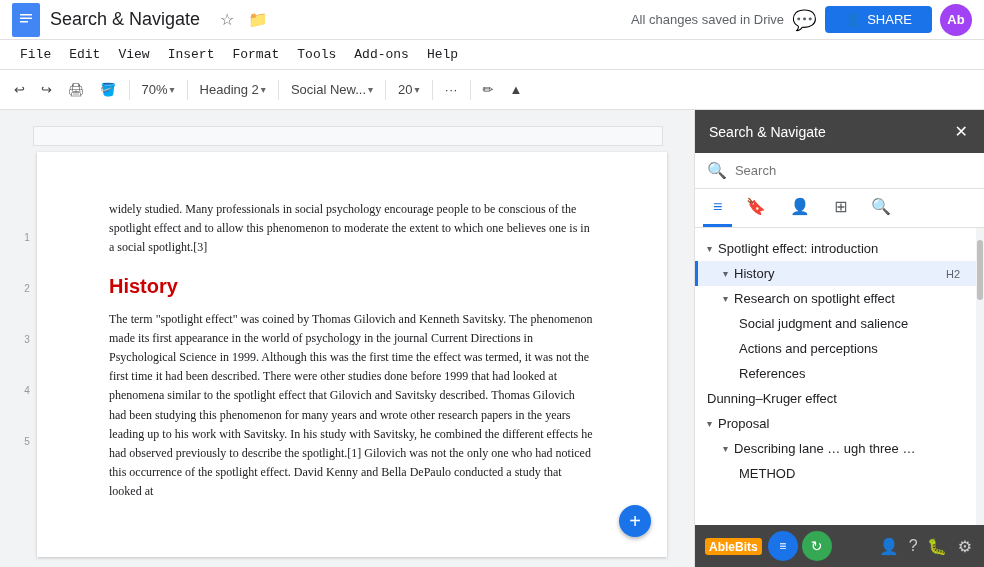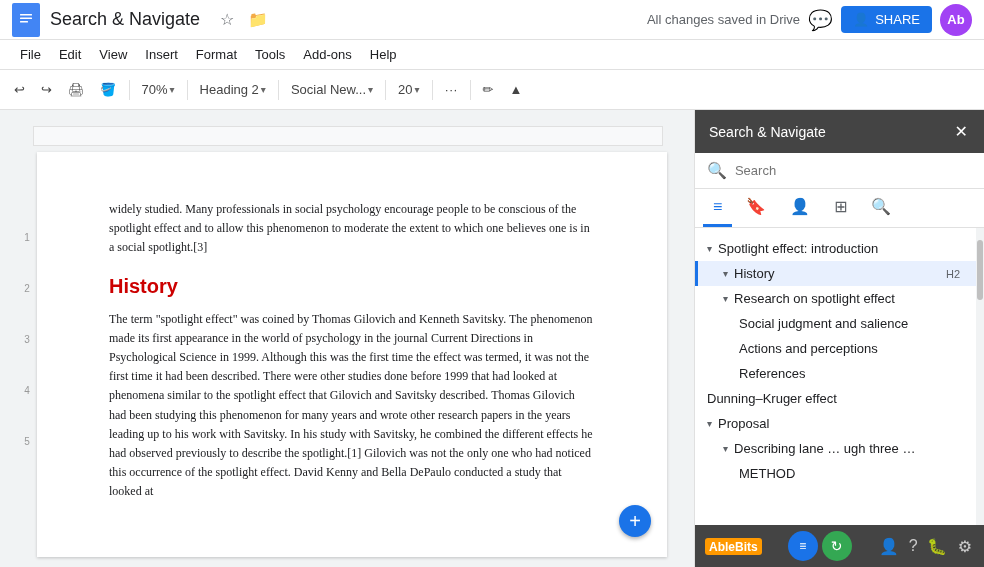--- a/index.html
+++ b/index.html
@@ -7,26 +7,26 @@
 
     
     .top-bar { display: flex; align-items: center; padding: 4px 12px; background: #fff; border-bottom: 1px solid #e0e0e0; height: 40px; gap: 10px; }
     .doc-icon { width: 28px; height: 34px; background: #4285f4; border-radius: 2px; display: flex; align-items: center; justify-content: center; flex-shrink: 0; }
     .doc-icon svg { width: 18px; height: 22px; }
     .doc-title { font-size: 18px; color: #202124; font-weight: 400; margin-right: 6px; }
     .title-actions { display: flex; align-items: center; gap: 6px; }
     .title-icon-btn { background: none; border: none; cursor: pointer; color: #5f6368; font-size: 16px; padding: 2px 4px; }
     .top-right { margin-left: auto; display: flex; align-items: center; gap: 8px; }
     .comment-btn { background: none; border: none; cursor: pointer; color: #5f6368; font-size: 20px; }
-    .share-btn { background: #1a73e8; color: #fff; border: none; border-radius: 4px; padding: 6px 12px; font-size: 13px; cursor: pointer; display: flex; align-items: center; gap: 6px; }
+    .share-btn { background: #1a73e8; color: #fff; border: none; border-radius: 4px; padding: 6px 20px; font-size: 13px; cursor: pointer; display: flex; align-items: center; gap: 6px; }
     .avatar { width: 32px; height: 32px; border-radius: 50%; background: #a142f4; display: flex; align-items: center; justify-content: center; color: white; font-size: 13px; font-weight: bold; }
 
     
     .menu-bar { display: flex; align-items: center; padding: 2px 12px; background: #fff; border-bottom: 1px solid #e0e0e0; height: 30px; gap: 2px; }
-    .menu-item { background: none; border: none; cursor: pointer; color: #202124; font-size: 13px; padding: 3px 8px; border-radius: 3px; }
+    .menu-item { background: none; border: none; cursor: pointer; color: #202124; font-size: 13px; padding: 3px 8px; border-radius: 3px; font-family: Liberation Mono, monospace; }
     .autosave { color: #5f6368; font-size: 13px; margin-left: 16px; }
 
     
     .toolbar { display: flex; align-items: center; padding: 4px 8px; background: #fff; border-bottom: 1px solid #e0e0e0; height: 40px; gap: 4px; overflow: hidden; }
     .toolbar-btn { background: none; border: none; cursor: pointer; color: #444; font-size: 13px; padding: 4px 6px; border-radius: 3px; display: flex; align-items: center; gap: 2px; }
     .toolbar-divider { width: 1px; height: 20px; background: #e0e0e0; margin: 0 2px; }
     .dropdown-arrow { font-size: 10px; color: #666; }
 
     
     .main-area { display: flex; flex: 1; overflow: hidden; }
@@ -60,21 +60,21 @@
     .nav-item { padding: 5px 16px 5px 12px; cursor: pointer; display: flex; align-items: center; gap: 4px; font-size: 13px; color: #202124; position: relative; }
     .nav-item.active { background: #e8f0fe; }
     .nav-item.active::before { content: ''; position: absolute; left: 0; top: 0; bottom: 0; width: 3px; background: #1a73e8; }
     .nav-item .arrow { font-size: 10px; color: #5f6368; margin-right: 2px; }
     .nav-item .level-badge { margin-left: auto; color: #5f6368; font-size: 11px; }
     .nav-item.indent1 { padding-left: 28px; }
     .nav-item.indent2 { padding-left: 44px; }
 
     
     .side-panel-footer { background: #444; padding: 6px 10px; display: flex; align-items: center; justify-content: space-between; }
-    .footer-left { display: flex; gap: 22px; }
+    .footer-left { display: flex; gap: 2px; }
     .footer-brand { display: flex; align-items: center; gap: 4px; }
     .footer-brand-text { color: #fff; font-size: 12px; font-weight: bold; }
     .footer-icons { display: flex; align-items: center; gap: 6px; }
     .footer-icon-btn { background: none; border: none; color: #ccc; font-size: 16px; cursor: pointer; padding: 2px; }
     .float-btn { width: 30px; height: 30px; background: #1a73e8; border-radius: 50%; display: flex; align-items: center; justify-content: center; color: white; font-size: 14px; border: none; cursor: pointer; }
     .refresh-btn { width: 30px; height: 30px; background: #34a853; border-radius: 50%; display: flex; align-items: center; justify-content: center; color: white; font-size: 14px; border: none; cursor: pointer; }
 
     
     .nav-tree::-webkit-scrollbar { width: 6px; }
     .nav-tree::-webkit-scrollbar-track { background: #f1f1f1; }

